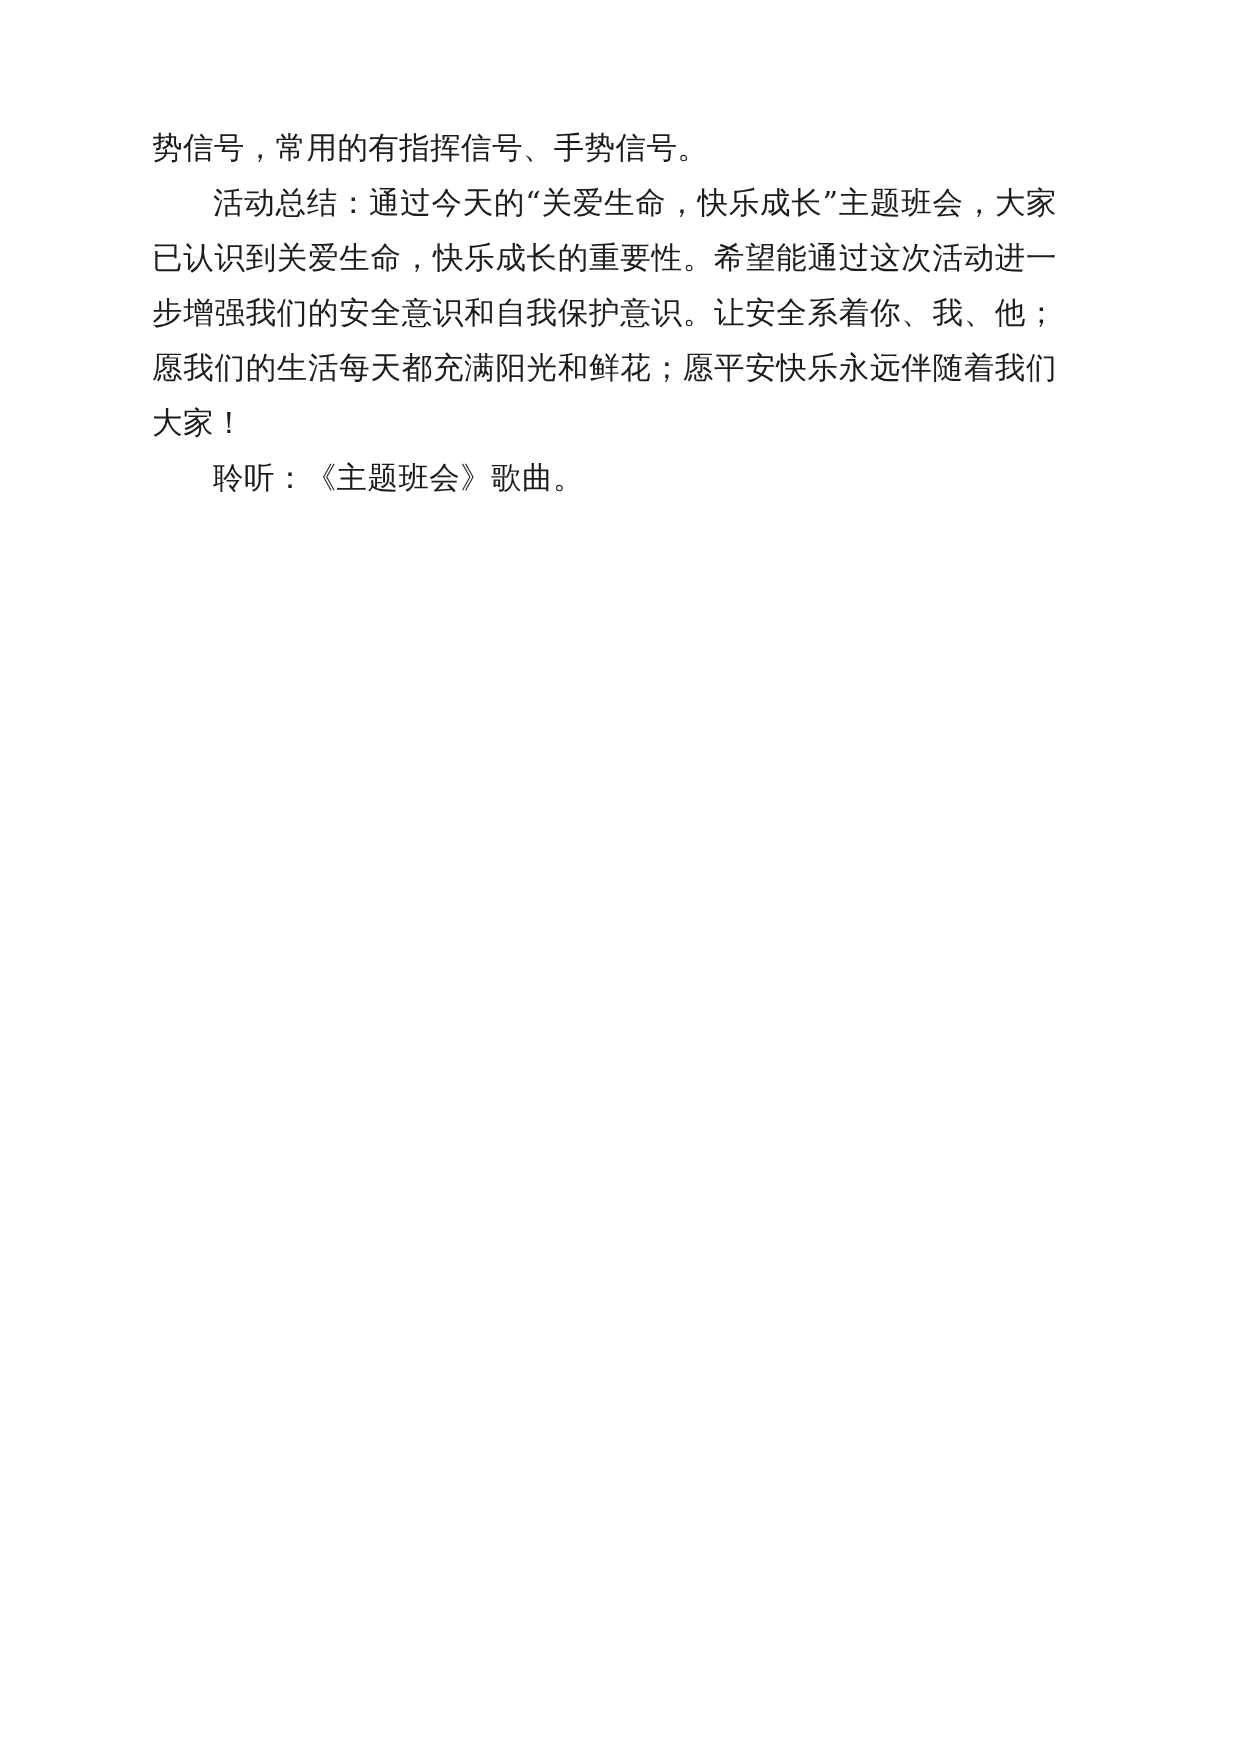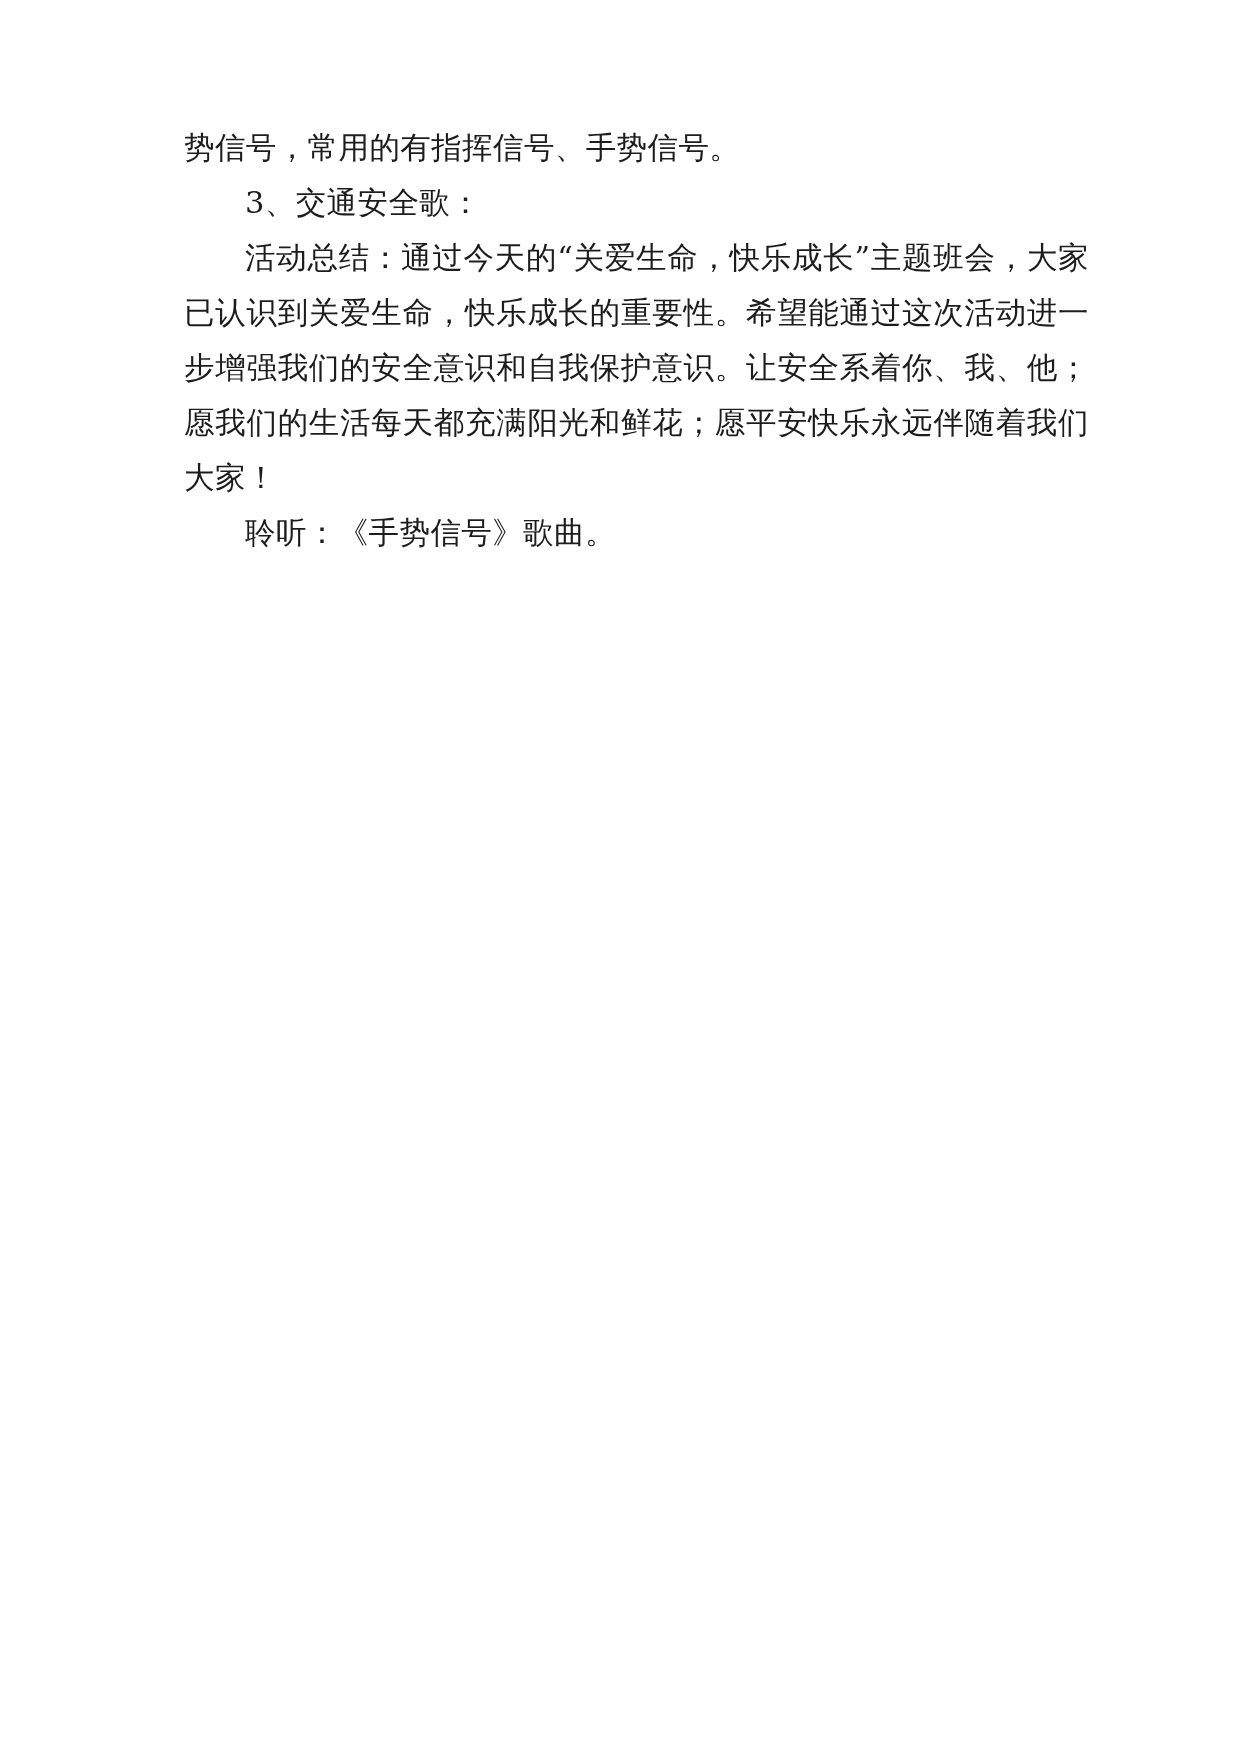--- a/index.html
+++ b/index.html
@@ -11,21 +11,21 @@
     position: relative;
     width: 1241px;
     height: 1754px;
     background: #ffffff;
     margin: 0 auto;
     box-sizing: border-box;
     overflow: hidden;
   }
   .content {
     position: absolute;
-    left: 184px;
+    left: 152px;
     top: 120px;
     width: 905px;
   }
   .para {
     font-family: "DejaVu Serif", "Liberation Serif", serif;
     font-size: 30.5px;
     line-height: 55px;
     color: #1c1c1c;
     text-align: justify;
     text-justify: inter-ideograph;
@@ -38,22 +38,21 @@
   }
 </style>
 </head>
 <body>
 
 <div class="page">
   <div class="content">
 
     <p class="para">势信号，常用的有指挥信号、手势信号。</p>
 
-    <p class="para indent">3、交通安全歌：</p>
 
 
 
     <p class="para indent">活动总结：通过今天的“关爱生命，快乐成长”主题班会，大家已认识到关爱生命，快乐成长的重要性。希望能通过这次活动进一步增强我们的安全意识和自我保护意识。让安全系着你、我、他；愿我们的生活每天都充满阳光和鲜花；愿平安快乐永远伴随着我们大家！</p>
 
-    <p class="para indent">聆听：《手势信号》歌曲。</p>
+    <p class="para indent">聆听：《主题班会》歌曲。</p>
 
   </div>
 </div>
 
 </body></html>

